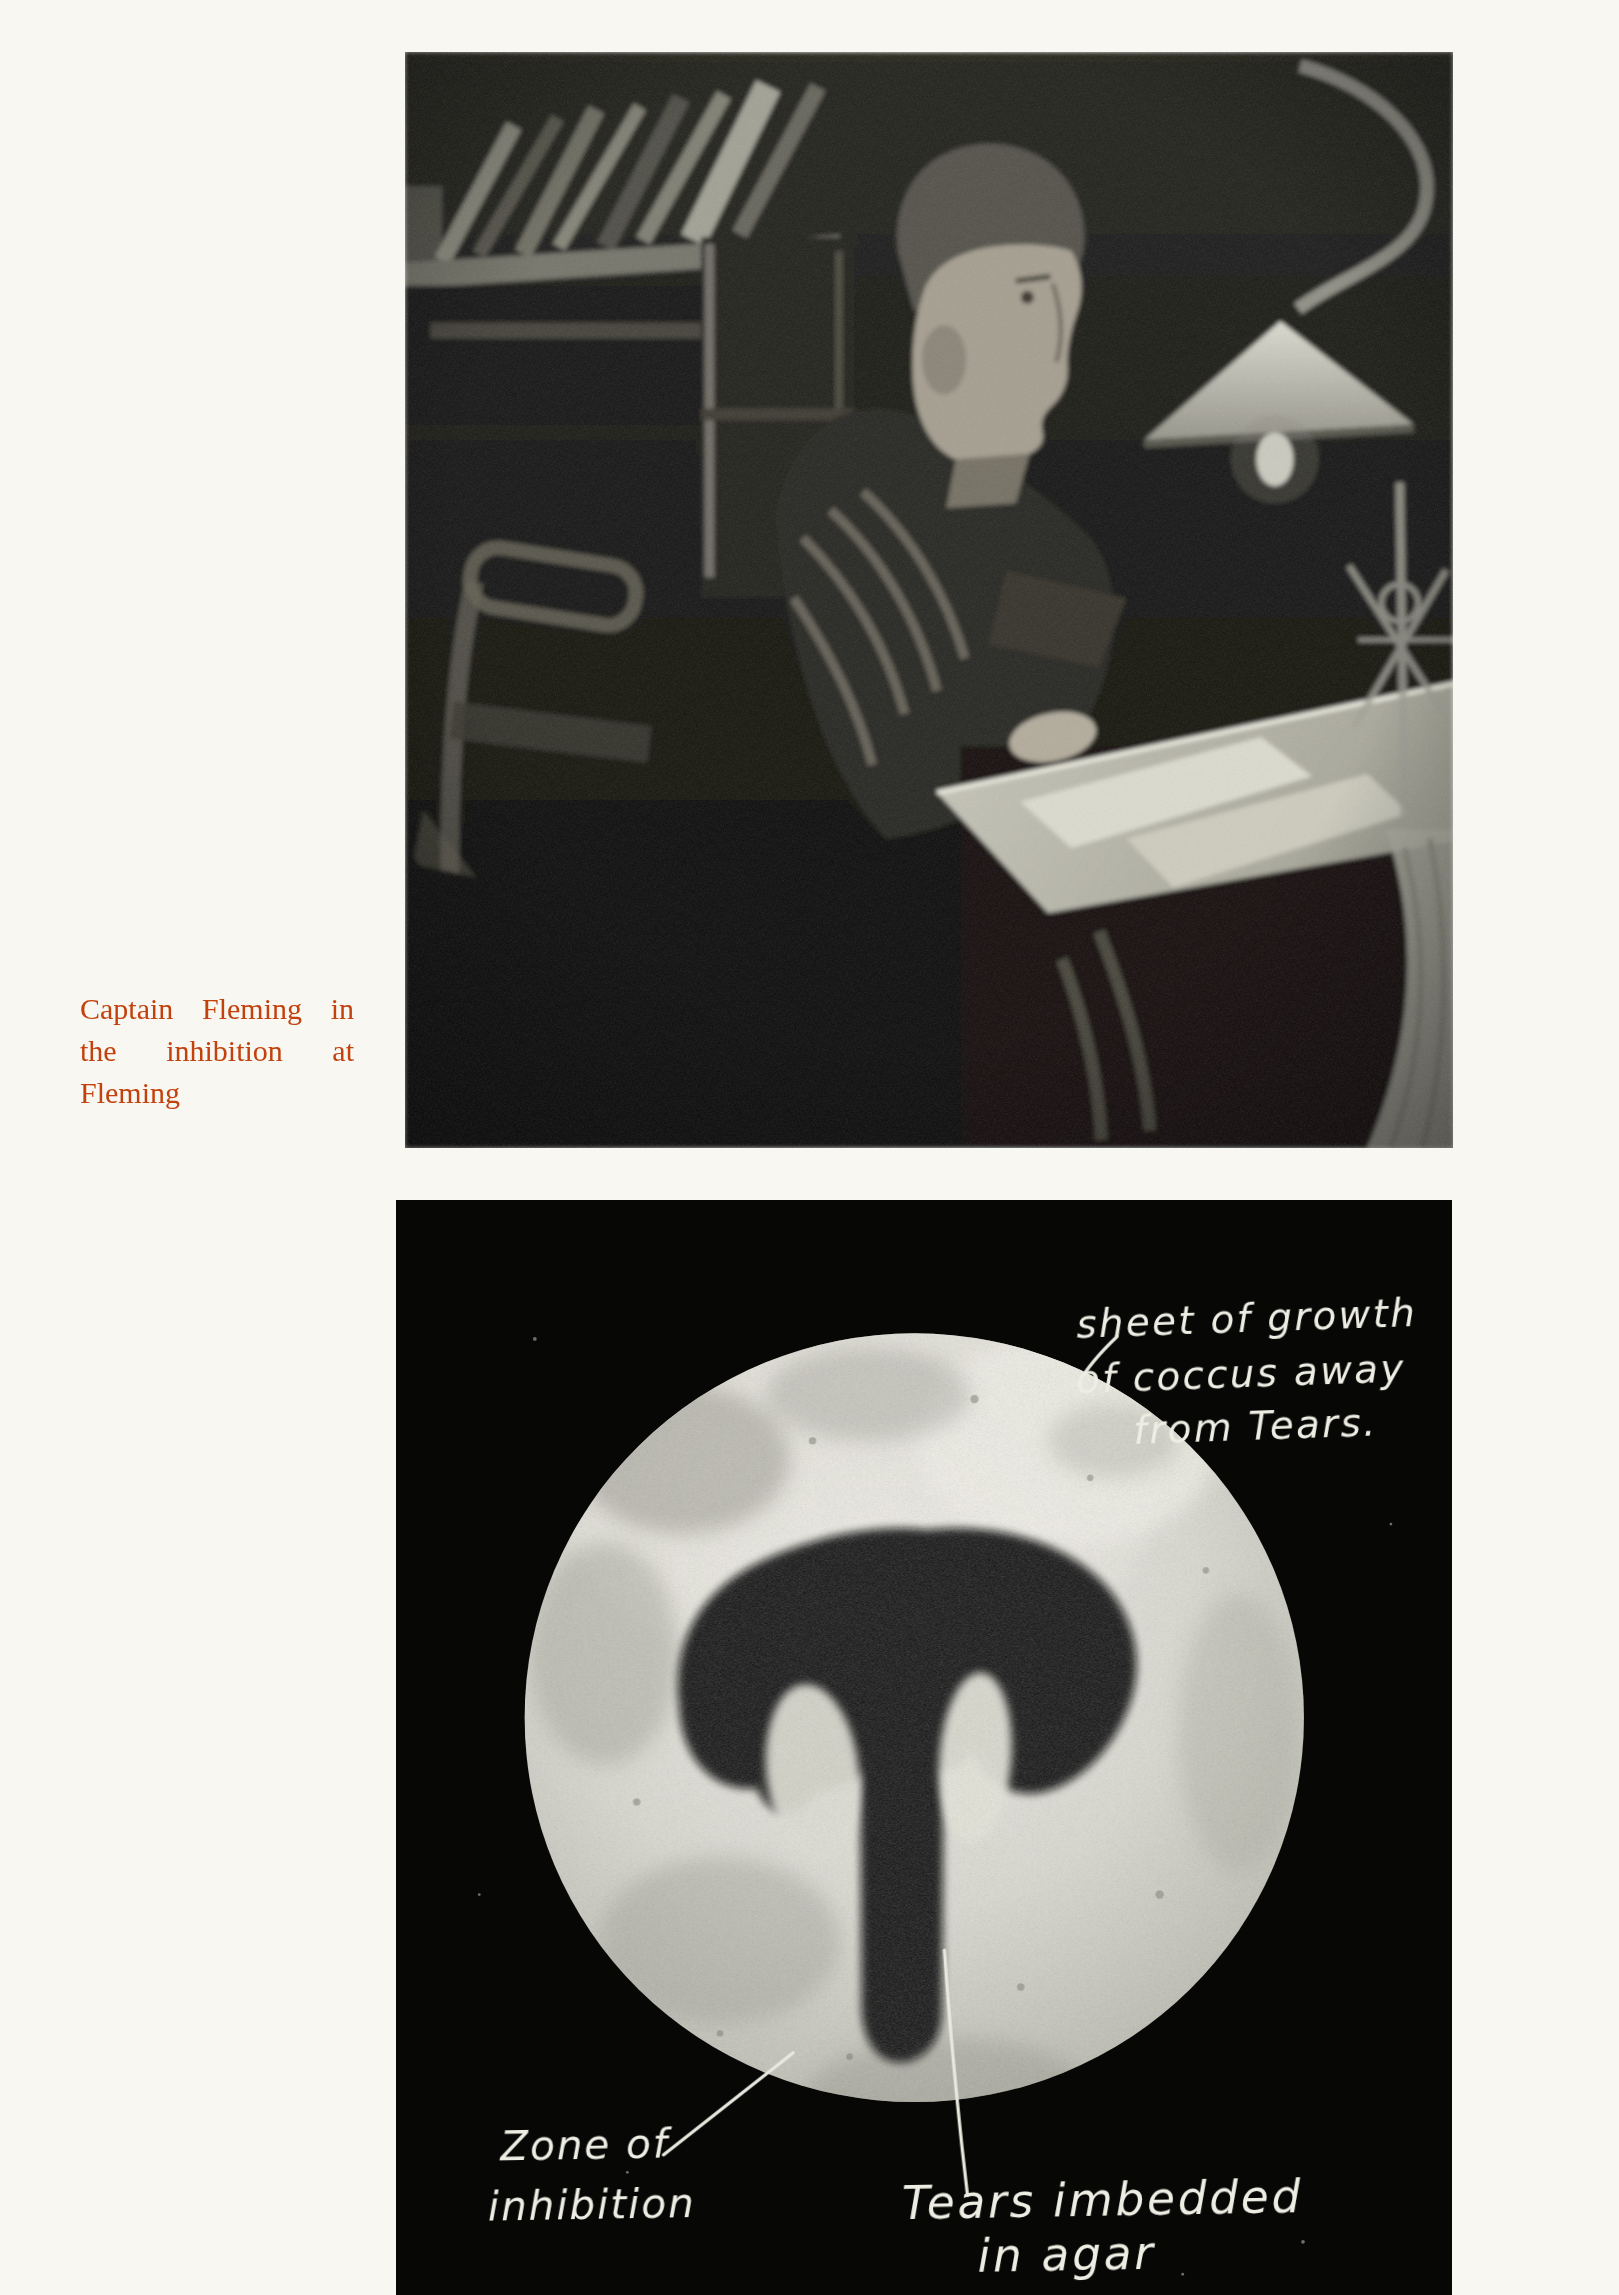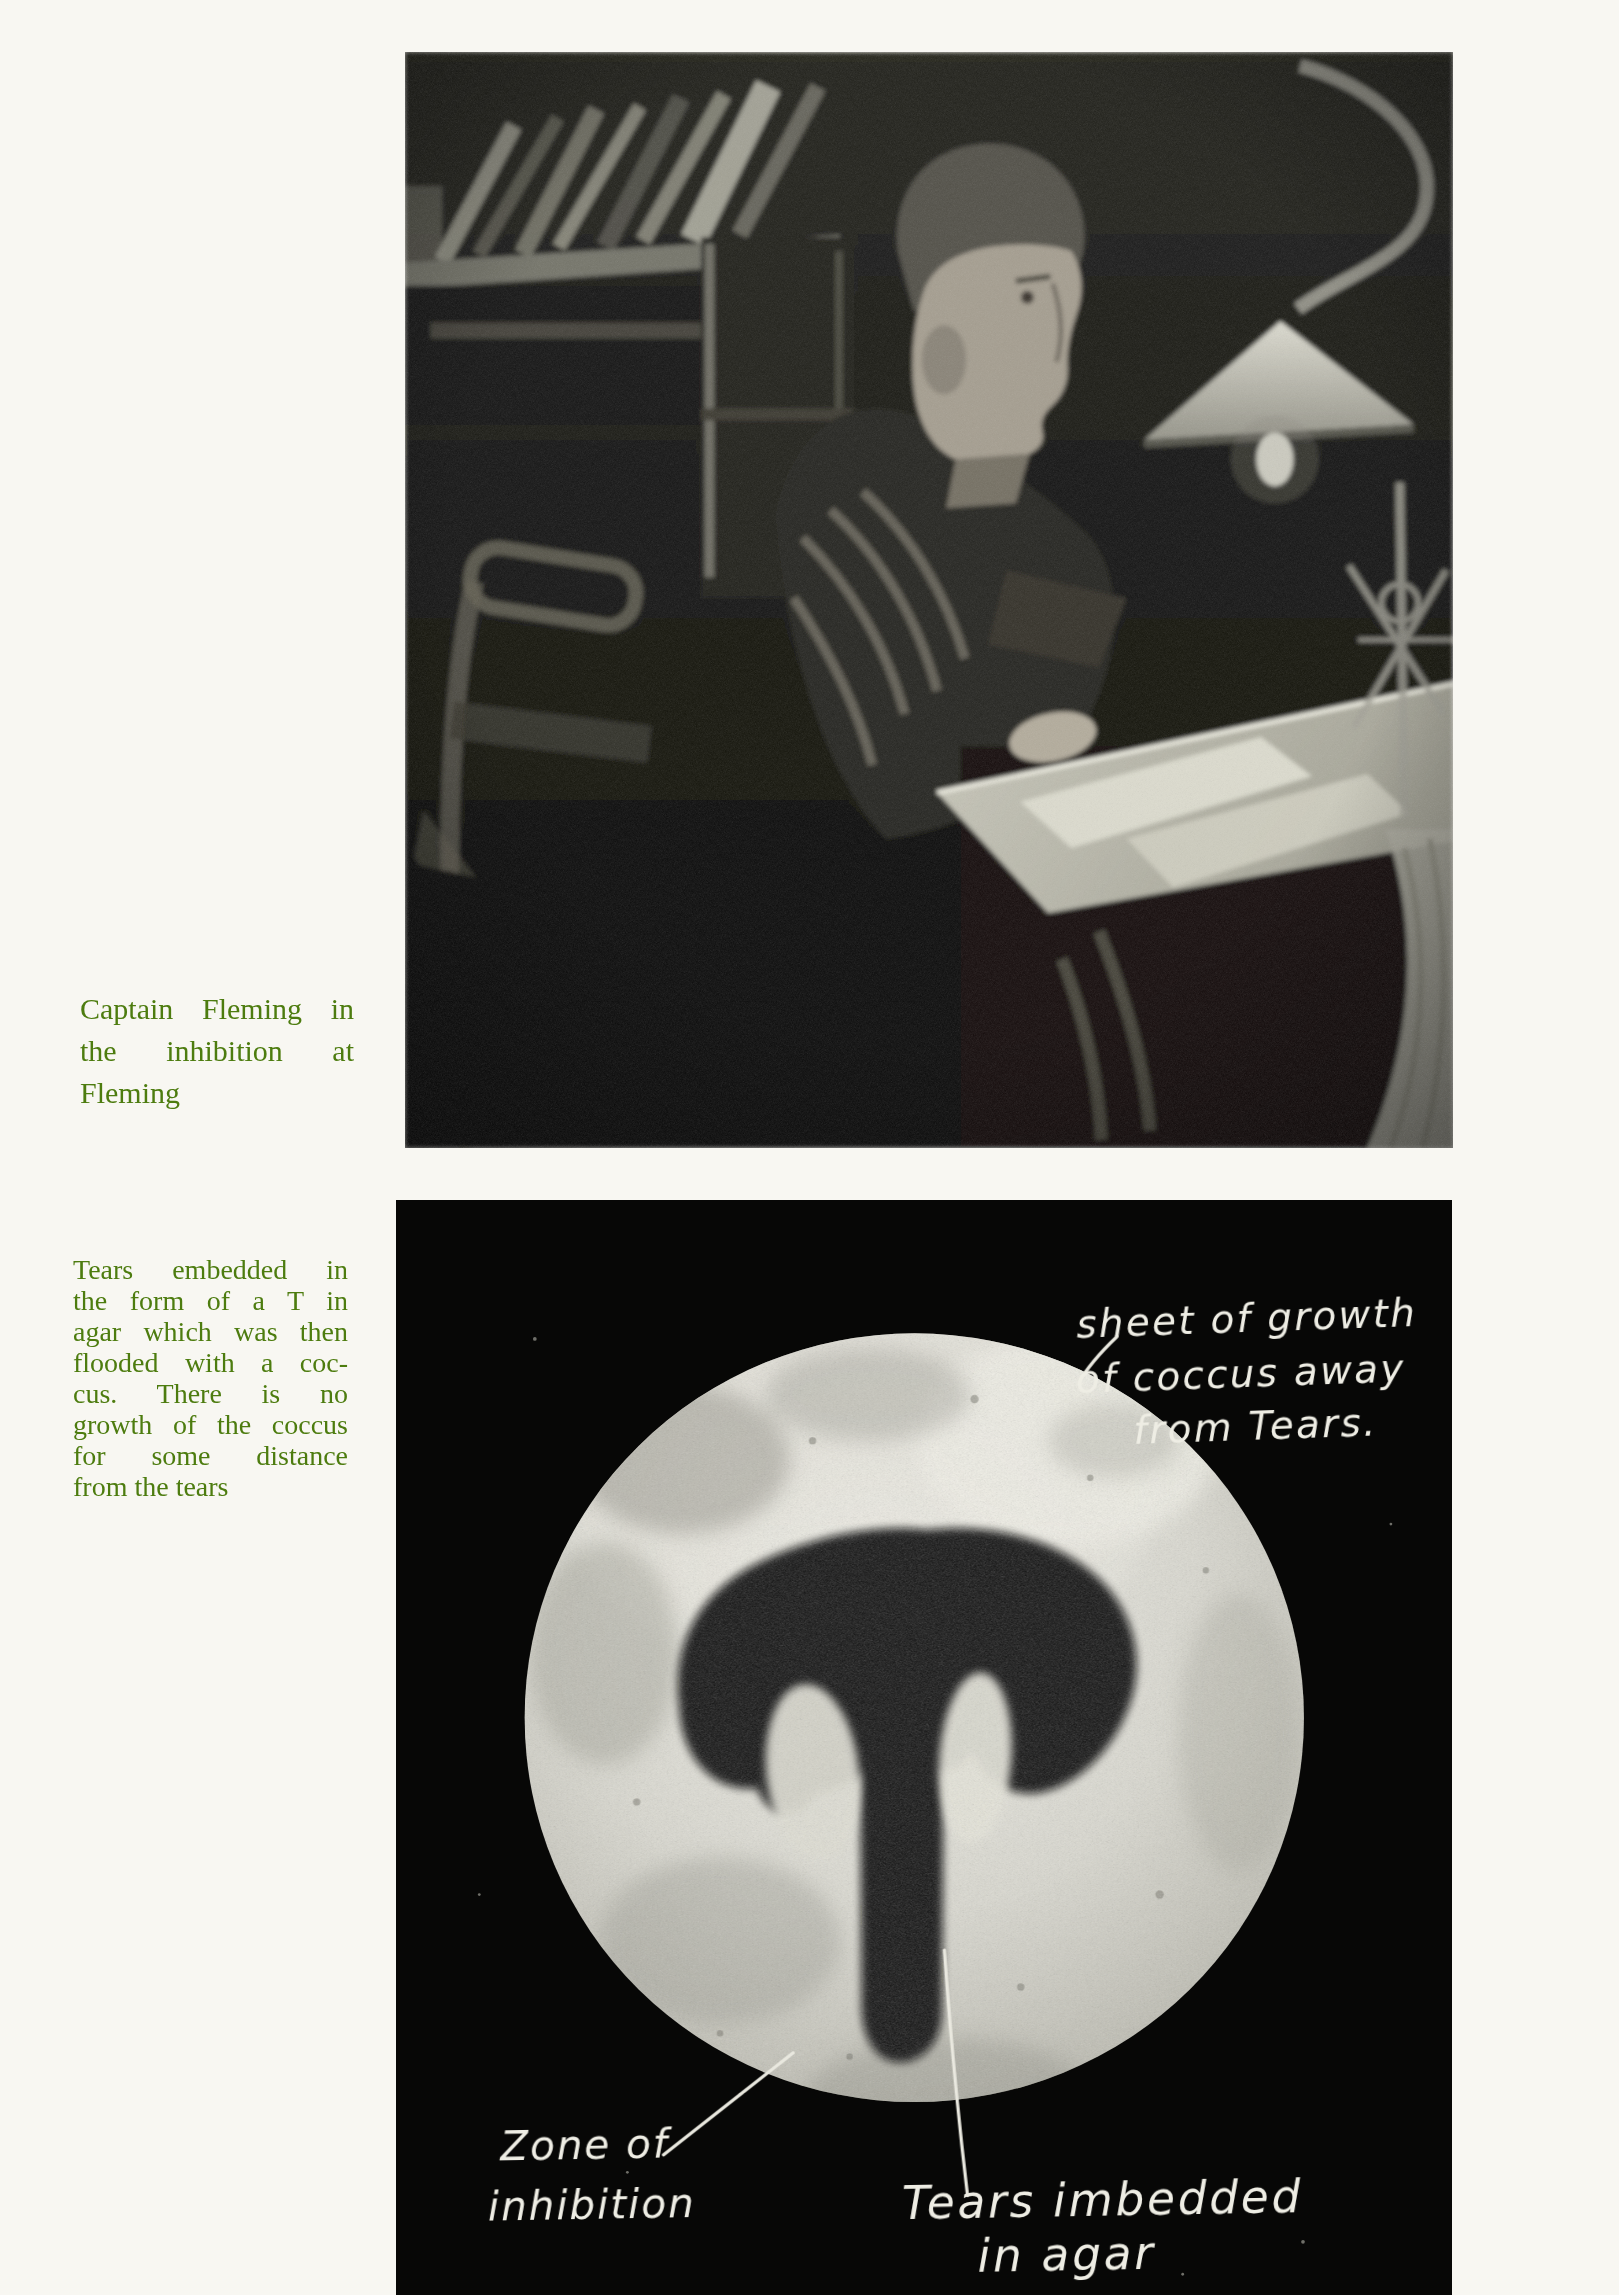--- a/index.html
+++ b/index.html
@@ -1,20 +1,20 @@
 <!DOCTYPE html>
 <html style="font-size:7.4px"><head>
 <meta charset="utf-8">
 <style>
   html,body{margin:0;padding:0;background:#e8e6e0;}
   .page{position:relative;width:1619px;height:2295px;background:#f8f7f2;
         font-family:"Liberation Serif",serif;overflow:hidden;}
   .photo{position:absolute;display:block;}
   .photo svg{display:block;width:100%;height:100%;}
-  .caption{position:absolute;color:#4d7c0f;}
+  .caption{position:absolute;color:#c2410c;}
   .caption .cap-line{text-align:justify;text-align-last:justify;white-space:normal;}
   .caption .cap-line.cap-last{text-align-last:left;}
   .caption-top{left:80px;top:988px;width:274px;font-size:30px;line-height:42px;}
   .caption-bottom{left:73px;top:1254px;width:275px;font-size:28px;line-height:31px;}
   .hand{font-family:"DejaVu Sans",sans-serif;font-style:italic;fill:#eeede4;}
   .hand-a1{font-size:84px;letter-spacing:5px;}
   .hand-a2{font-size:88px;letter-spacing:4px;}
   .hand-a3{font-size:98px;letter-spacing:6px;}
   .leader{stroke:#e9e8df;stroke-width:7;fill:none;stroke-linecap:round;}
 </style>
@@ -152,30 +152,20 @@
       <rect x="0" y="0" width="2265" height="2368" filter="url(#grain1)" opacity="0.14"></rect>
     </svg>
   </figure>
 
   <div class="caption caption-top">
     <div class="cap-line">Captain Fleming in</div>
     <div class="cap-line">the inhibition at</div>
     <div class="cap-line cap-last">Fleming</div>
   </div>
 
-  <div class="caption caption-bottom">
-    <div class="cap-line">Tears embedded in</div>
-    <div class="cap-line">the form of a T in</div>
-    <div class="cap-line">agar which was then</div>
-    <div class="cap-line">flooded with a coc-</div>
-    <div class="cap-line">cus. There is no</div>
-    <div class="cap-line">growth of the coccus</div>
-    <div class="cap-line">for some distance</div>
-    <div class="cap-line cap-last">from the tears</div>
-  </div>
 
   <figure class="photo" style="left:396px;top:1200px;width:1056px;height:1096px;margin:0;">
     <svg viewBox="0 0 2282 2367" preserveAspectRatio="none">
       <defs>
         <radialGradient id="dishG" cx="0.45" cy="0.35" r="0.75">
           <stop offset="0" stop-color="#f0efe7"></stop>
             <stop offset="0.55" stop-color="#dbdad1"></stop>
           <stop offset="1" stop-color="#b4b3a8"></stop>
         </radialGradient>
         <filter id="softT" x="-20%" y="-20%" width="140%" height="140%">

